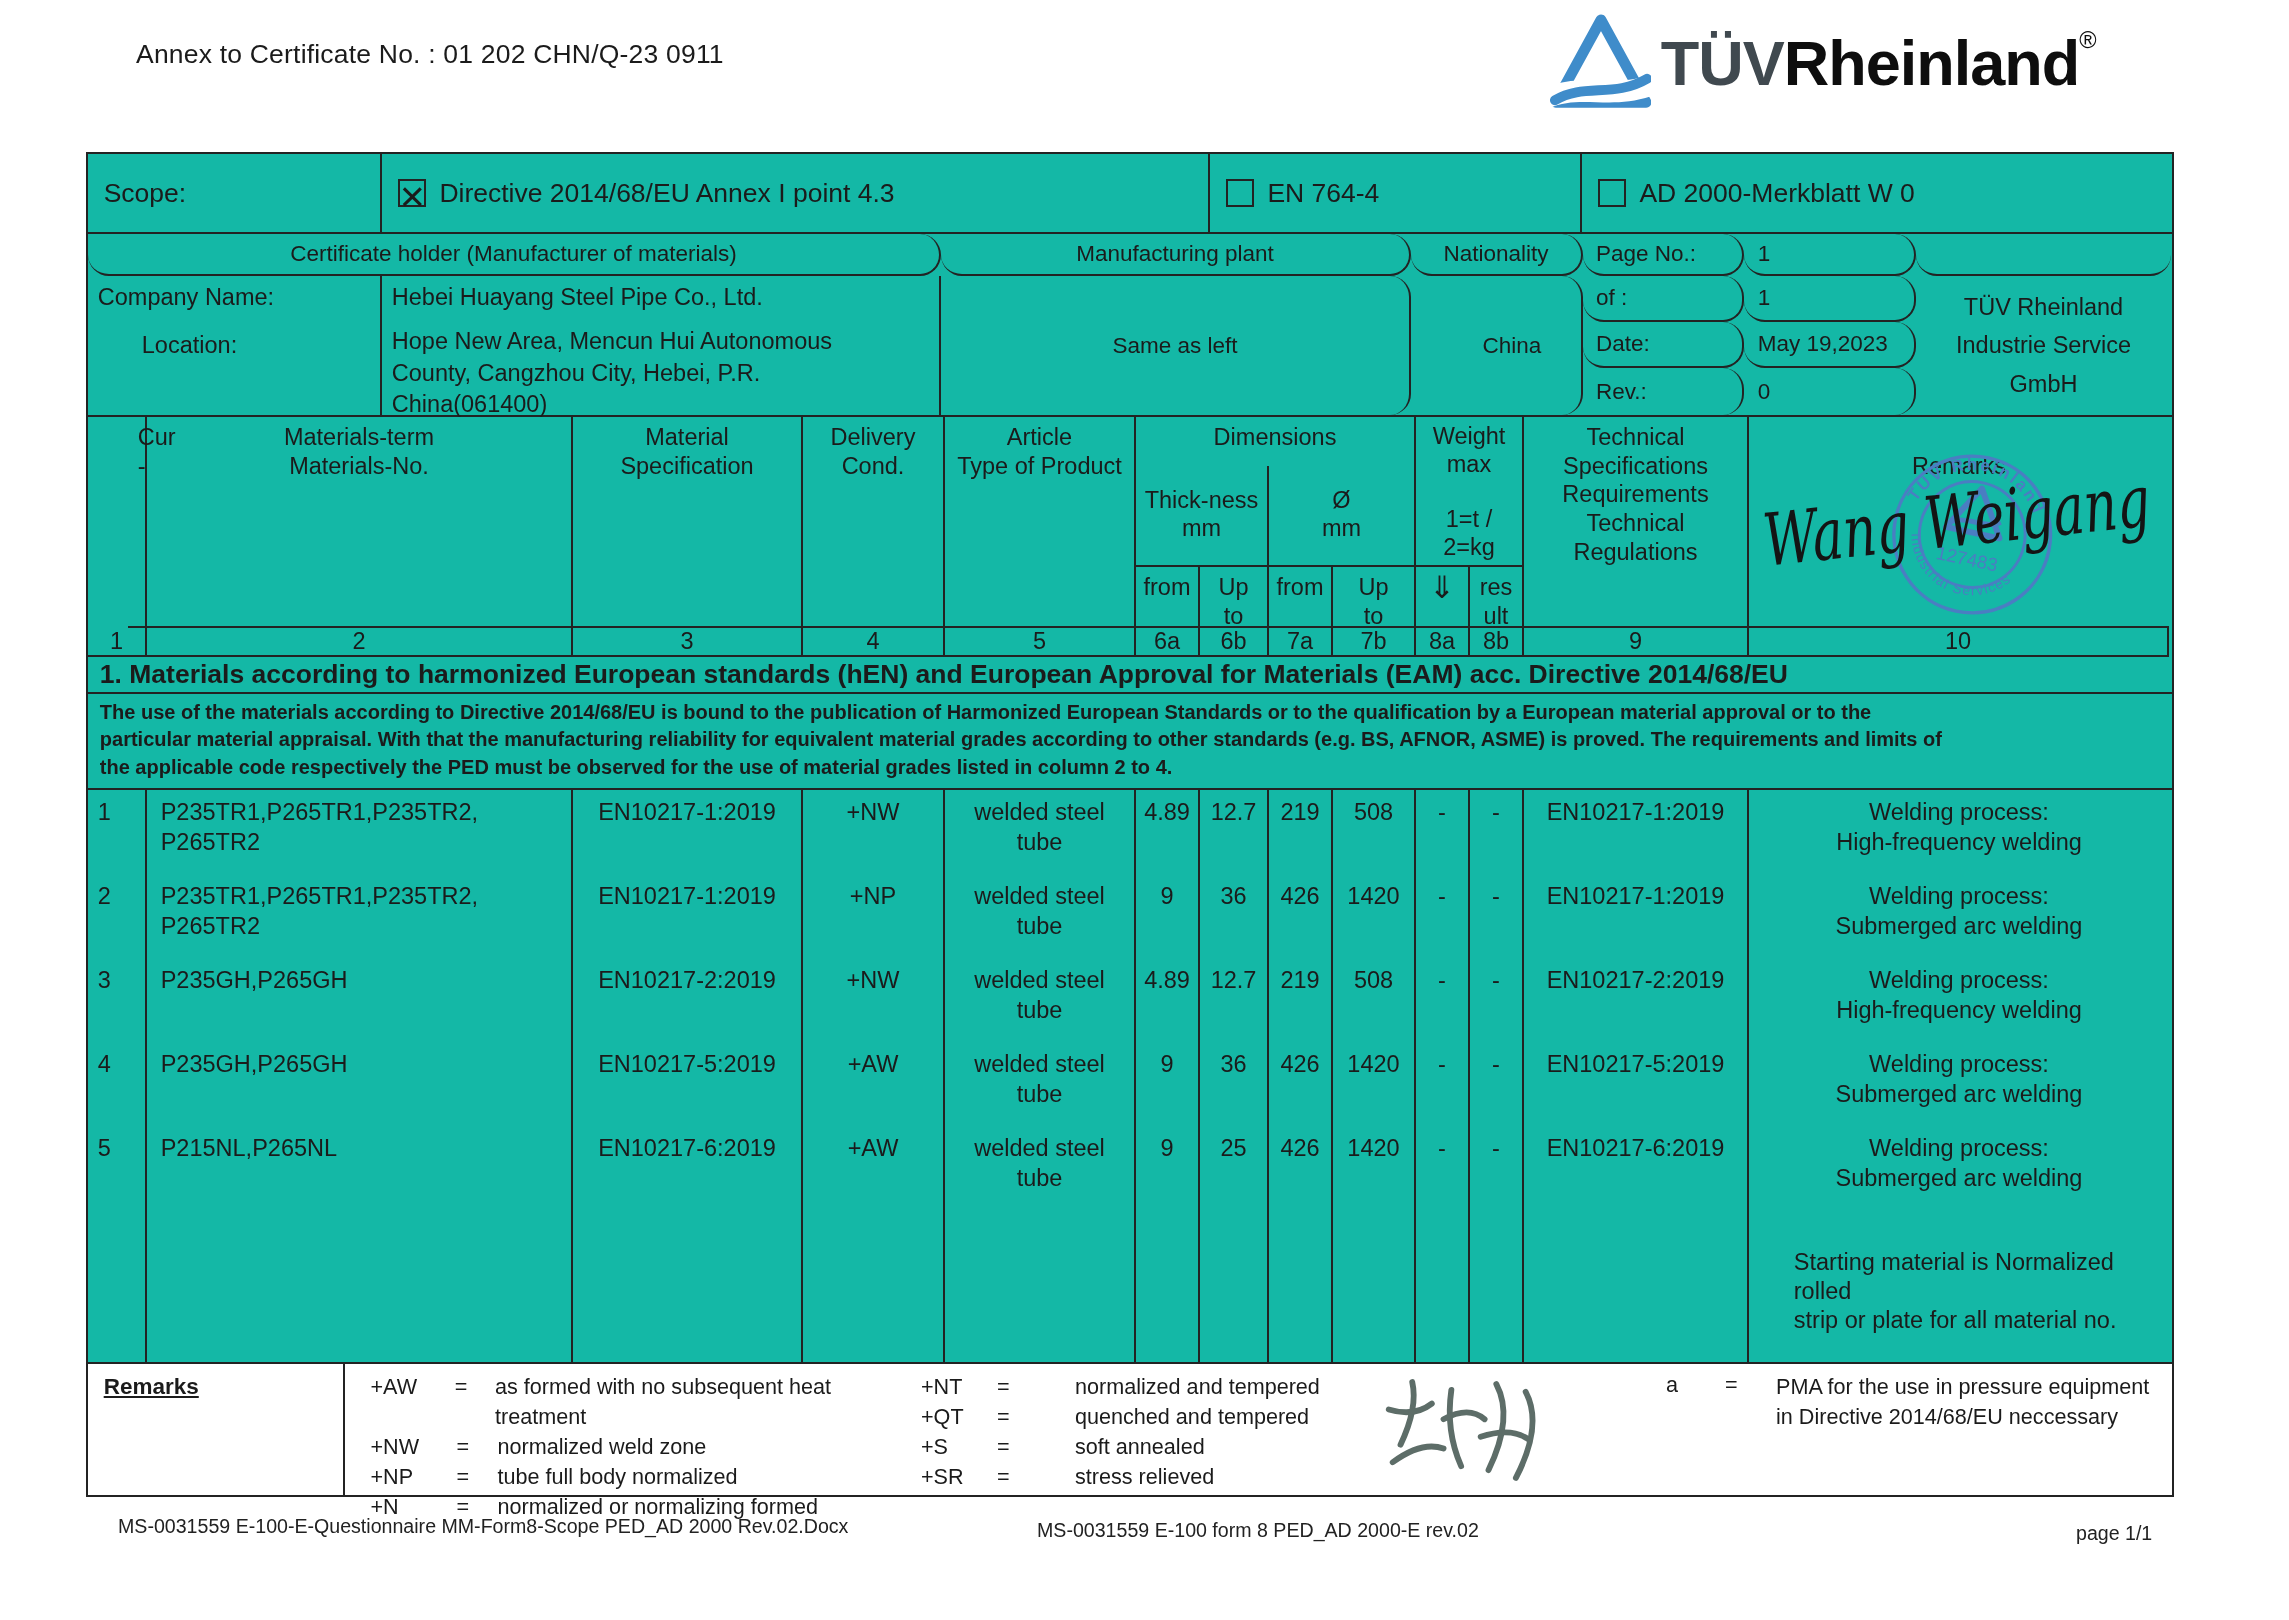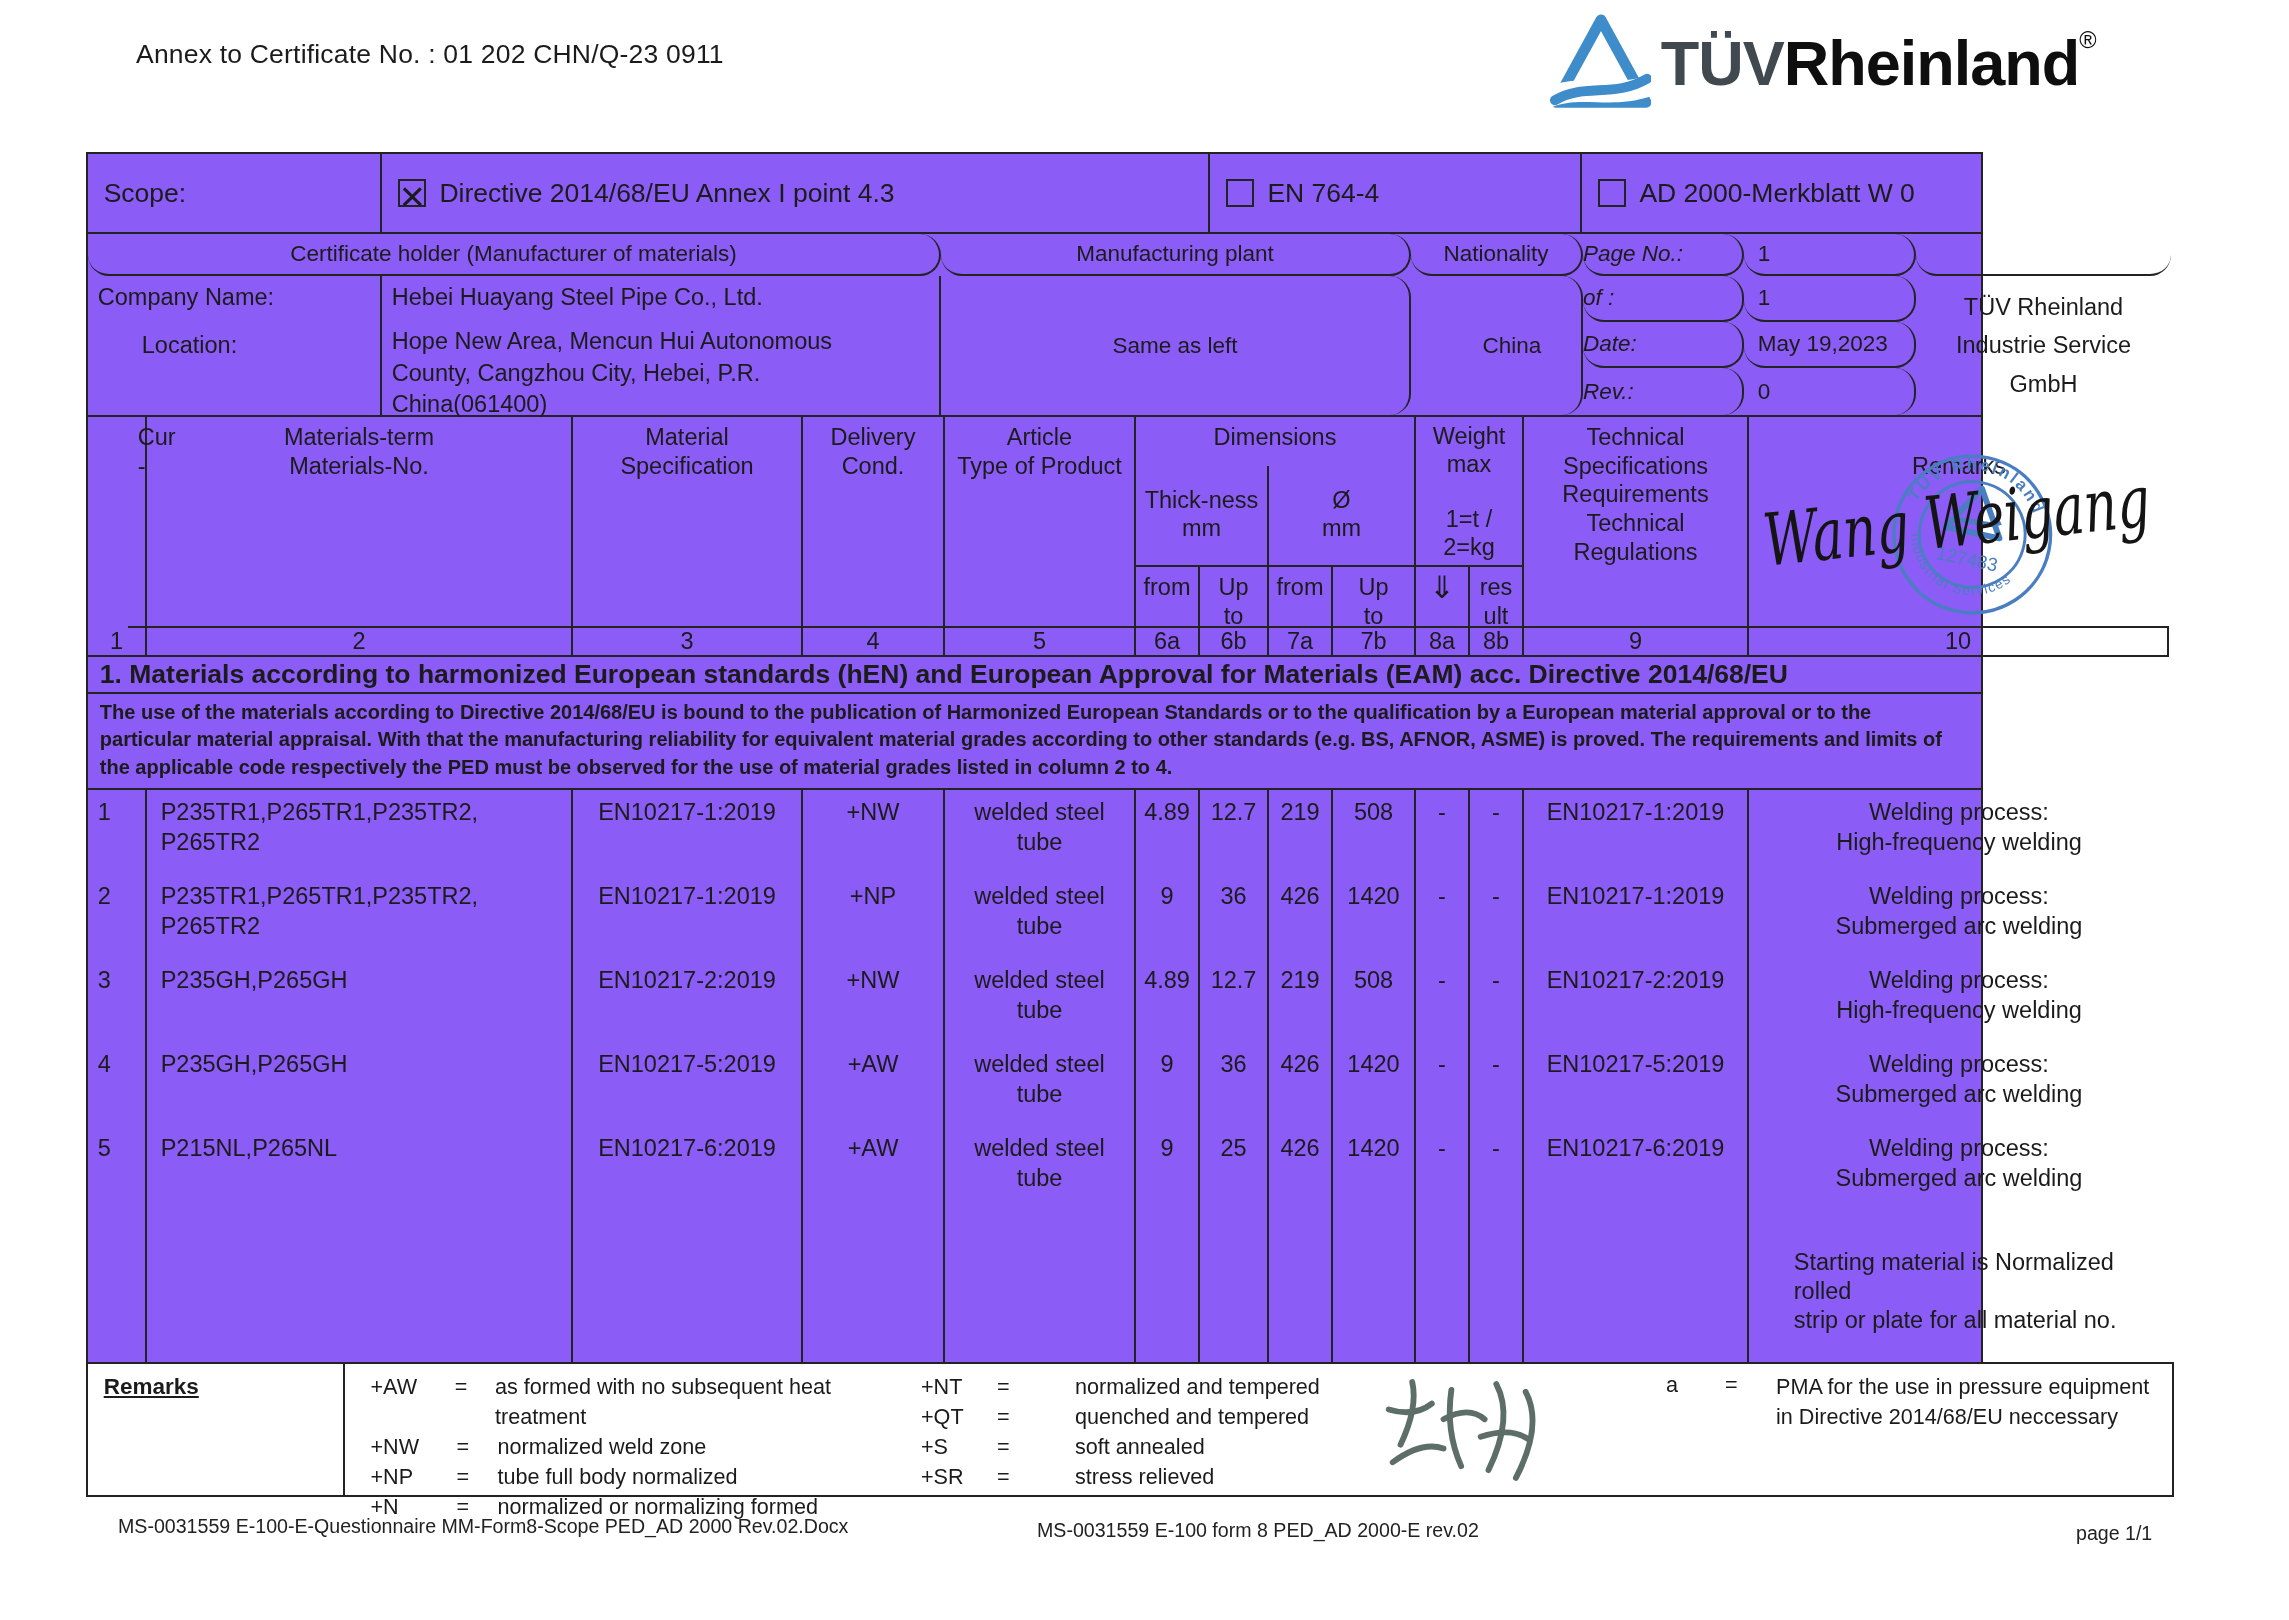--- a/index.html
+++ b/index.html
@@ -9,38 +9,38 @@
   }
   .abs{position:absolute;}
   
   .doc-title{left:116px;top:39px;font-size:26.5px;font-weight:normal;letter-spacing:0.2px;margin-left:20px;}
   .logo{left:1549px;top:7.8px;width:730px;height:110px;display:flex;align-items:center;}
   .logo-text{font-size:63px;font-weight:bold;letter-spacing:-1px;margin-left:9.8px;white-space:nowrap;}
   .logo-tuv{color:#40494f;}
   .logo-rh{color:#0e0e0e;}
   .logo-reg{font-size:23.5px;vertical-align:37px;color:#0e0e0e;font-weight:normal;}
   
-  .doc-table{left:86px;top:152px;width:1897px;border:2.9px solid #232323;box-sizing:border-box;background:#8b5cf6;}
+  .doc-table{left:86px;top:152px;width:2088px;border:2.9px solid #232323;box-sizing:border-box;background:#14b8a6;}
   .nr{border-right:none !important;}
   .nb{border-bottom:none !important;}
   
   .band1{display:grid;grid-template-columns:294px 828px 372px 587px;height:78px;border-bottom:2px solid #232323;}
   .b1c{border-right:2px solid #232323;box-sizing:border-box;display:flex;align-items:center;padding:0 15.7px;font-size:26.5px;}
   .cb{width:28px;height:28px;border:2px solid #232323;margin-right:13.7px;flex:none;position:relative;box-sizing:border-box;}
   .cb[data-checked="true"]::before{content:"×";position:absolute;left:0;top:-8.8px;width:100%;text-align:center;font-size:43px;font-weight:normal;}
   
   .band2{display:grid;grid-template-columns:294px 559px 470px 172px 161px 172px 255px;grid-template-rows:42px 46px 46px 47px;border-bottom:2.9px solid #232323;font-size:22.5px;}
   .b2c{border-right:2px solid #232323;border-bottom:2px solid #232323;box-sizing:border-box;display:flex;align-items:center;justify-content:center;text-align:center;border-radius:21px;}
   .b2body{border-right:2px solid #232323;box-sizing:border-box;padding:7.8px 7.8px 0 9.8px;}
   .pre{white-space:pre-line;}
   .lbl-block div{font-size:23.5px;}
   .loc-gap{margin-top:21.6px;margin-left:44px;}
   .val-company{font-size:23.5px;margin-bottom:15.7px;}
   .val-location{font-size:23.5px;line-height:1.32;}
-  .meta-lbl{justify-content:flex-start;padding-left:0;font-style:italic;}
+  .meta-lbl{justify-content:flex-start;padding-left:13px;}
   .meta-val{justify-content:flex-start;padding-left:13.7px;}
   .org-cell{line-height:1.62;font-size:23.5px;}
   
   .cols13{display:grid;grid-template-columns:59px 426px 230px 142px 191px 64px 69px 64px 83px 54px 54px 225px 420px;}
   .hgrid{grid-template-rows:49px 101px 61px;}
   .hc{border-right:2px solid #232323;border-bottom:2px solid #232323;box-sizing:border-box;text-align:center;font-size:23.5px;line-height:1.22;white-space:pre-line;padding-top:5.9px;}
   .hc-left{text-align:left;padding-left:9.8px;}
   .arrow-cell{font-size:31px;padding-top:2px;}
   .nc{border-right:2px solid #232323;border-bottom:2.9px solid #232323;box-sizing:border-box;text-align:center;font-size:23.5px;height:29px;line-height:26.5px;}
   .sec-title{border-bottom:2px solid #232323;height:37px;display:flex;align-items:center;padding:0 11.8px;font-weight:bold;font-size:26.5px;box-sizing:border-box;}

